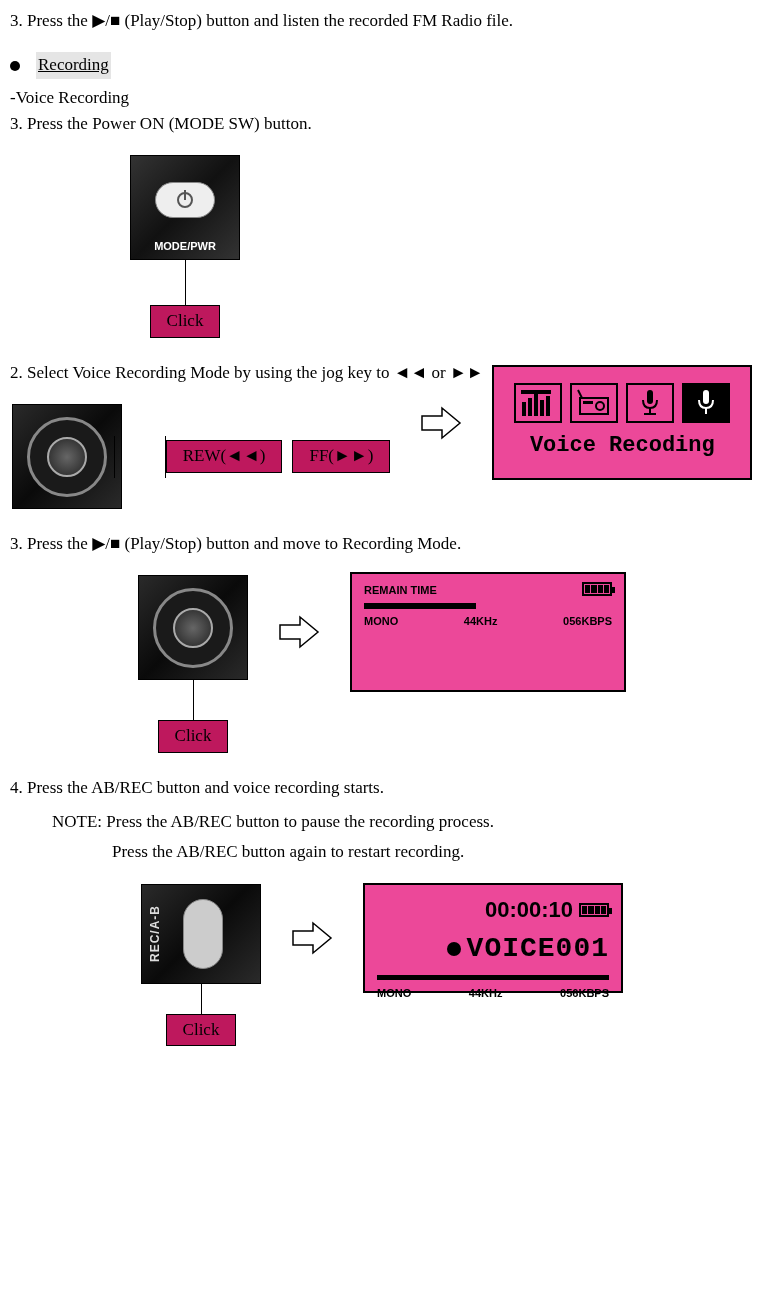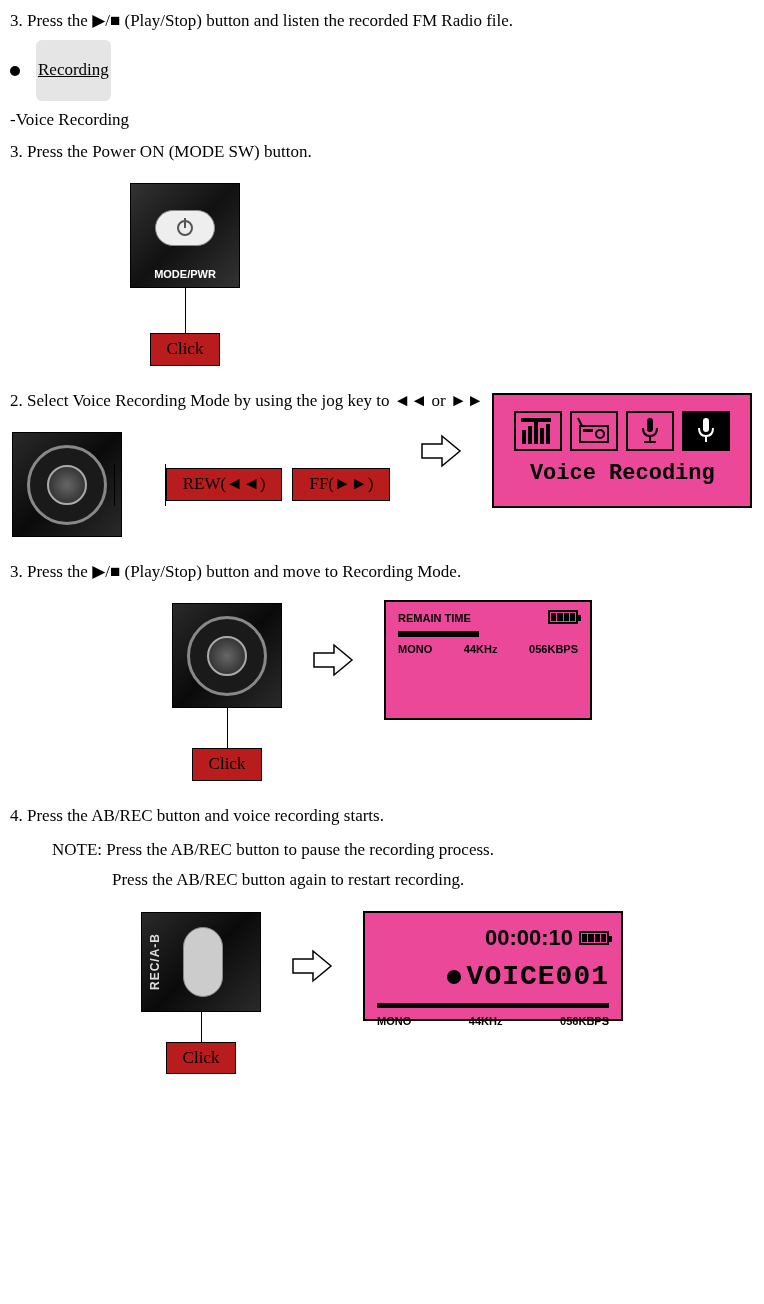--- a/index.html
+++ b/index.html
@@ -10,42 +10,40 @@
     body {
       font-family: "Times New Roman", serif;
       font-size: 17px;
       color: #000;
       background: #fff;
       width: 764px;
       padding: 8px 10px;
       line-height: 1.55;
     }
     .step-line {
-      margin-bottom: 6px;
+      margin-bottom: 18px;
     }
     .section-header {
       display: flex;
       align-items: center;
       gap: 16px;
       margin-bottom: 6px;
     }
     .bullet {
       width: 10px;
       height: 10px;
       background: #000;
       border-radius: 50%;
     }
     .section-title {
       background: #e5e5e5;
       text-decoration: underline;
-      padding: 17px 2px;
-      border-radius: 6px;
+      padding: 0 2px;
     }
     .sub-heading {
-      margin-bottom: 6px;
     }
     .numbered-step {
       margin-bottom: 8px;
     }
     .figure-row {
       display: flex;
       align-items: center;
       justify-content: center;
       gap: 30px;
       margin: 18px 0 22px 0;
@@ -60,21 +58,21 @@
       display: flex;
       flex-direction: row;
       align-items: center;
     }
     .label-box {
       border: 1px solid #000;
       padding: 2px 16px;
       font-size: 17px;
       font-family: "Times New Roman", serif;
       text-align: center;
-      background: #b91c1c;
+      background: #be185d;
     }
     .connector-line {
       width: 1px;
       background: #000;
     }
     .arrow {
       width: 42px;
       height: 42px;
     }
     .device-screen {
@@ -108,21 +106,21 @@
     .vr-icon.active {
       background: #000;
       color: #fff;
     }
     .vr-text {
       font-family: "Courier New", monospace;
       font-weight: bold;
       font-size: 22px;
     }
     .remain-screen {
-      width: 208px;
+      width: 276px;
       height: 120px;
       position: relative;
     }
     .rs-top {
       display: flex;
       justify-content: space-between;
       font-size: 11px;
       font-weight: bold;
       font-family: Arial, sans-serif;
     }

